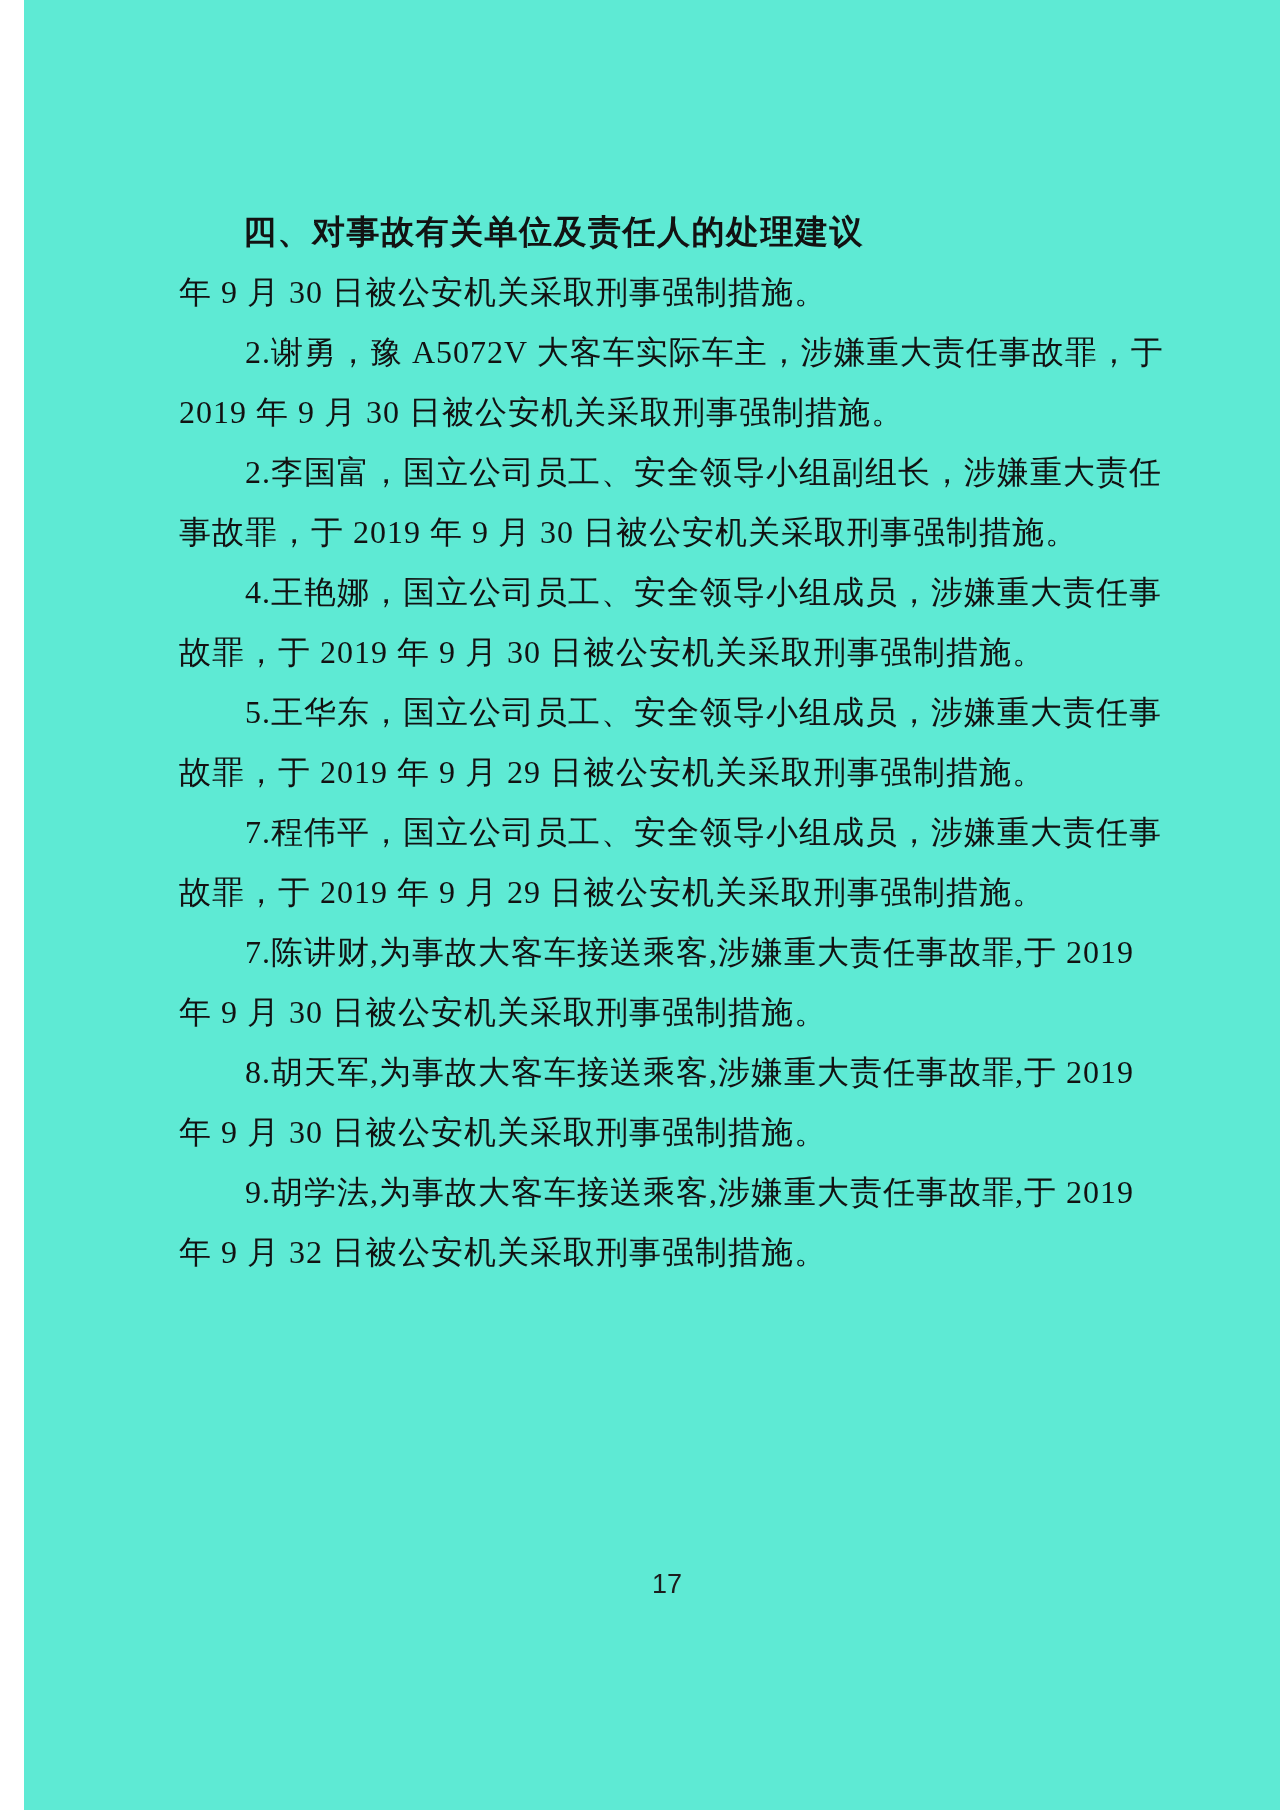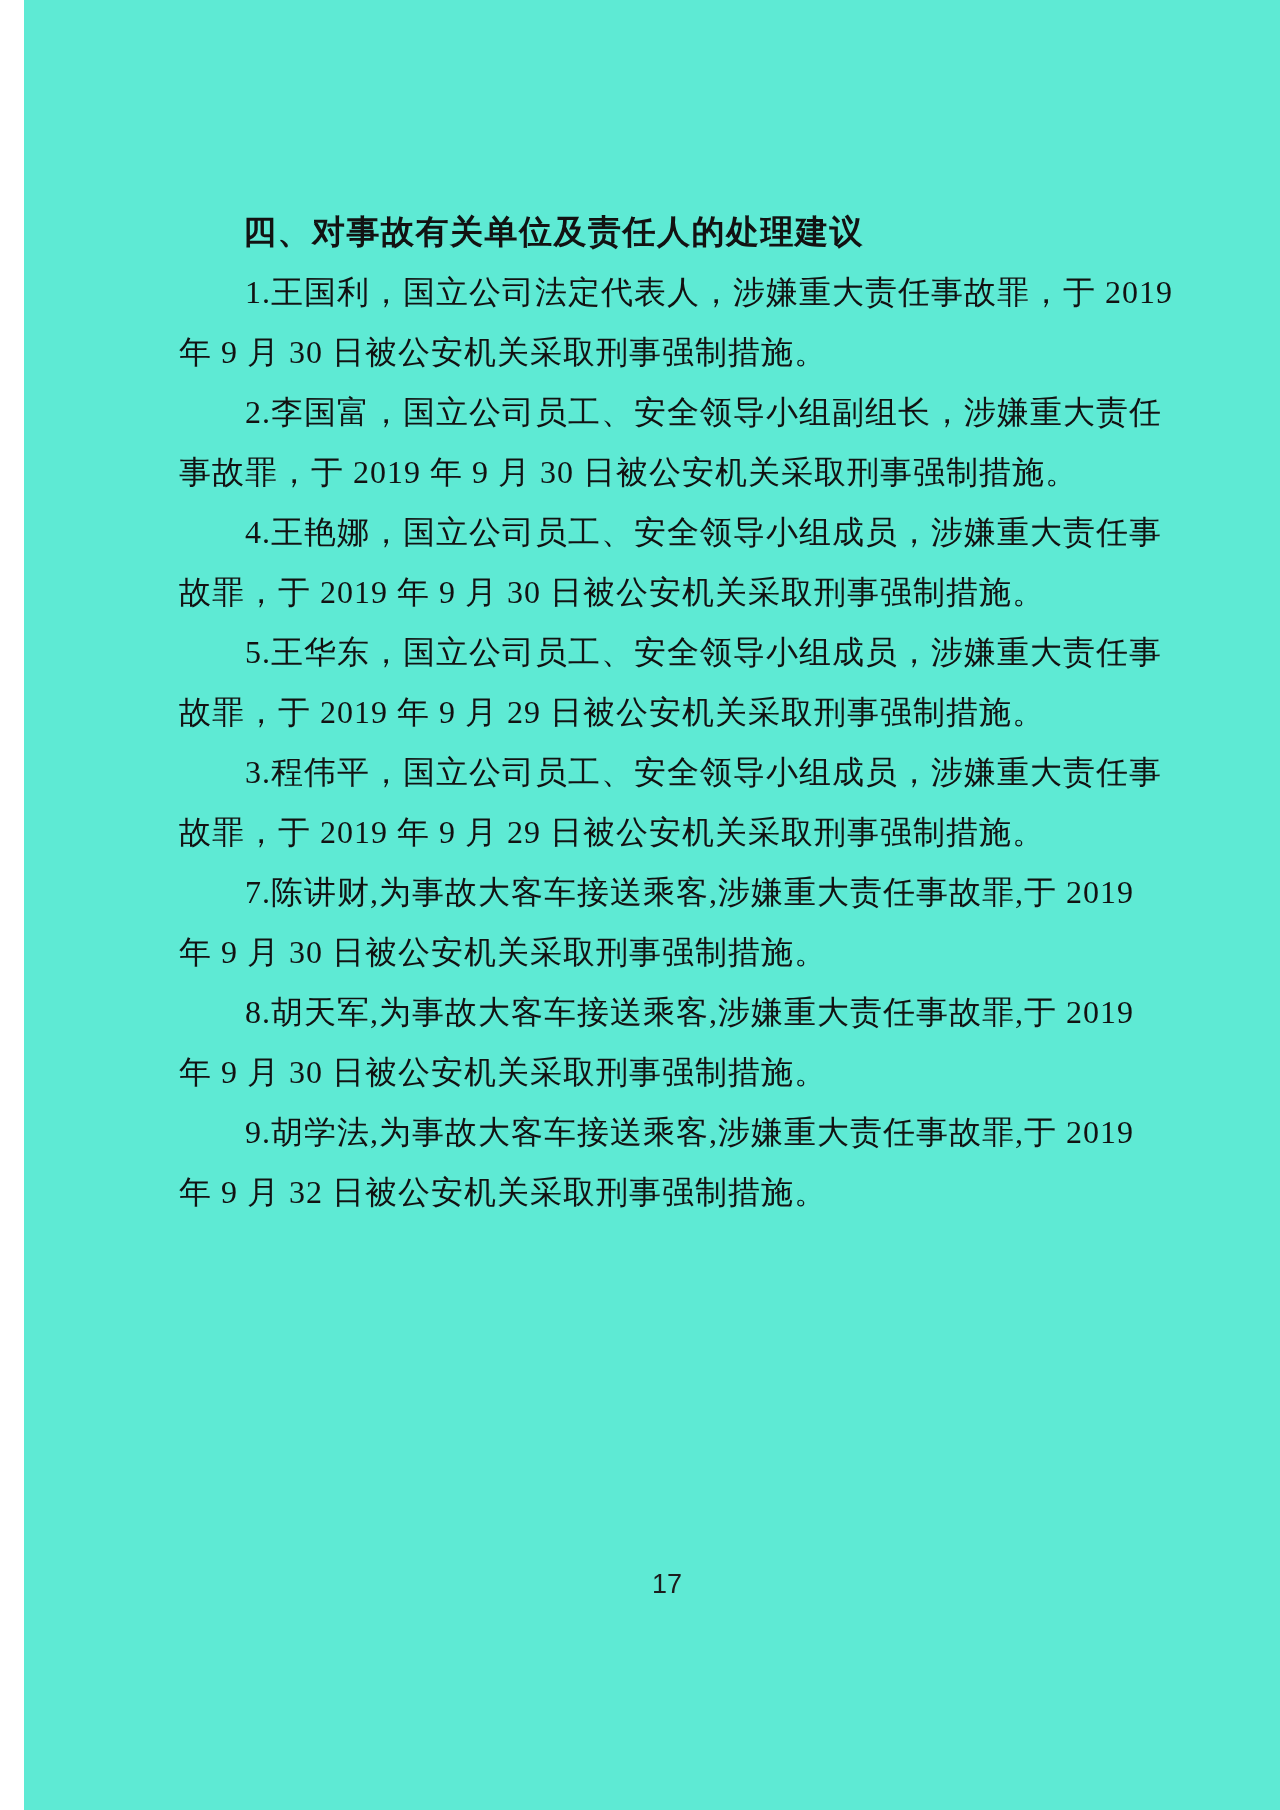--- a/index.html
+++ b/index.html
@@ -68,42 +68,45 @@
 </head>
 <body>
 
 <div class="page">
   <div class="content">
 
     <h1 class="heading">四、对事故有关单位及责任人的处理建议</h1>
 
 
     <div class="para">
-      <div class="line first">1.王国利，国立公司法定代表人，涉嫌重大责任事故罪，于 2019</div>
       <div class="line">年 9 月 30 日被公安机关采取刑事强制措施。</div>
     </div>
 
+    <div class="para">
+      <div class="line first">2.谢勇，豫 A5072V 大客车实际车主，涉嫌重大责任事故罪，于</div>
+      <div class="line">2019 年 9 月 30 日被公安机关采取刑事强制措施。</div>
+    </div>
 
     <div class="para">
       <div class="line first">2.李国富，国立公司员工、安全领导小组副组长，涉嫌重大责任</div>
       <div class="line">事故罪，于 2019 年 9 月 30 日被公安机关采取刑事强制措施。</div>
     </div>
 
     <div class="para">
       <div class="line first">4.王艳娜，国立公司员工、安全领导小组成员，涉嫌重大责任事</div>
       <div class="line">故罪，于 2019 年 9 月 30 日被公安机关采取刑事强制措施。</div>
     </div>
 
     <div class="para">
       <div class="line first">5.王华东，国立公司员工、安全领导小组成员，涉嫌重大责任事</div>
       <div class="line">故罪，于 2019 年 9 月 29 日被公安机关采取刑事强制措施。</div>
     </div>
 
     <div class="para">
-      <div class="line first">3.程伟平，国立公司员工、安全领导小组成员，涉嫌重大责任事</div>
+      <div class="line first">7.程伟平，国立公司员工、安全领导小组成员，涉嫌重大责任事</div>
       <div class="line">故罪，于 2019 年 9 月 29 日被公安机关采取刑事强制措施。</div>
     </div>
 
     <div class="para">
       <div class="line first">7.陈讲财,为事故大客车接送乘客,涉嫌重大责任事故罪,于 2019</div>
       <div class="line">年 9 月 30 日被公安机关采取刑事强制措施。</div>
     </div>
 
     <div class="para">
       <div class="line first">8.胡天军,为事故大客车接送乘客,涉嫌重大责任事故罪,于 2019</div>

